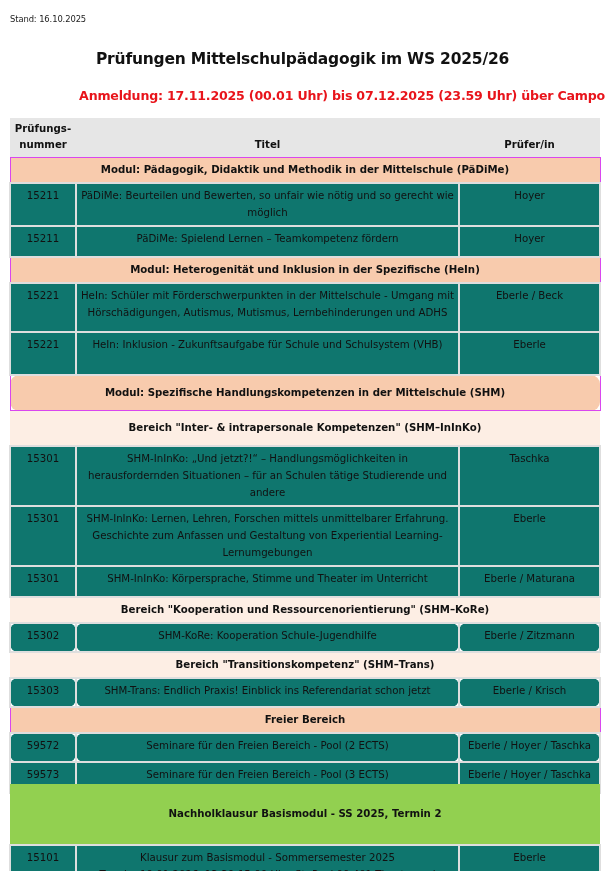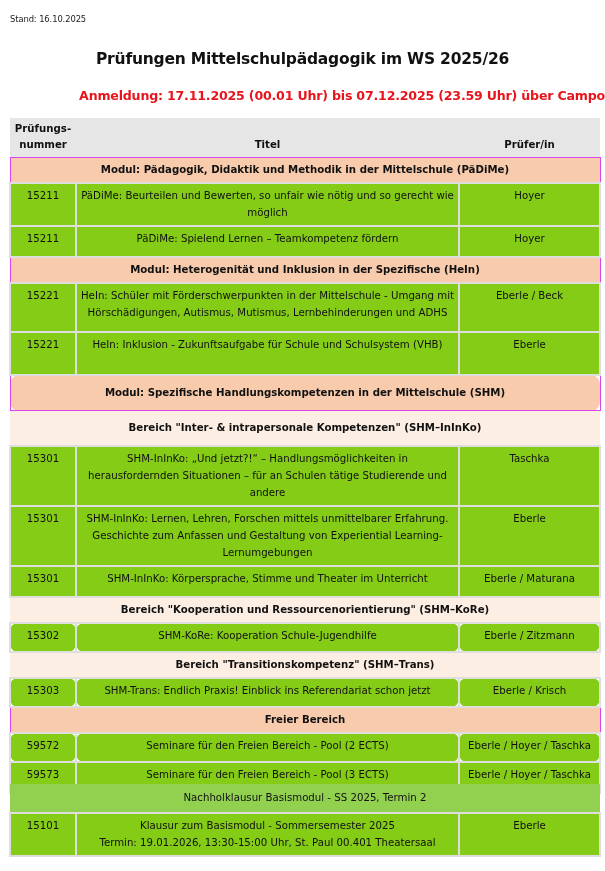--- a/index.html
+++ b/index.html
@@ -39,25 +39,25 @@
     background: #f8cbad; font-weight: bold; height: 24px; line-height: 24px;
     padding: 0 3px; font-size: 10.2px; border: 1px solid #d946ef;
   }
   tr.module.tall td { height: 34px; line-height: 34px; border-radius: 9px; }
   tr.area td {
     background: #fdeee4; font-weight: bold; height: 24px; line-height: 24px;
     padding: 0 3px; font-size: 10.2px;
   }
   tr.area.tall td { height: 30px; line-height: 34px; }
   tr.green td {
-    background: #92d050; font-weight: normal; height: 26px; line-height: 28px;
-    padding: 0 3px; font-size: 10.2px;
+    background: #92d050; font-weight: bold; height: 26px; line-height: 28px;
+    padding: 16px 3px; font-size: 10.2px;
   }
   tr.row td {
-    background: #84cc16; border: 2px solid #dedede; padding: 3px 3px 4px 3px;
+    background: #0f766e; border: 2px solid #dedede; padding: 3px 3px 4px 3px;
     line-height: 17px; font-size: 10.2px;
   }
   tr.row.h2 td { height: 34px; }
   tr.row.h2b td { height: 40px; }
   tr.row.h3 td { height: 51px; }
   tr.row.h1 td { height: 22px; }
   tr.row.h1s td { height: 20px; border-radius: 8px; }
 </style>
 </head>
 <body>

